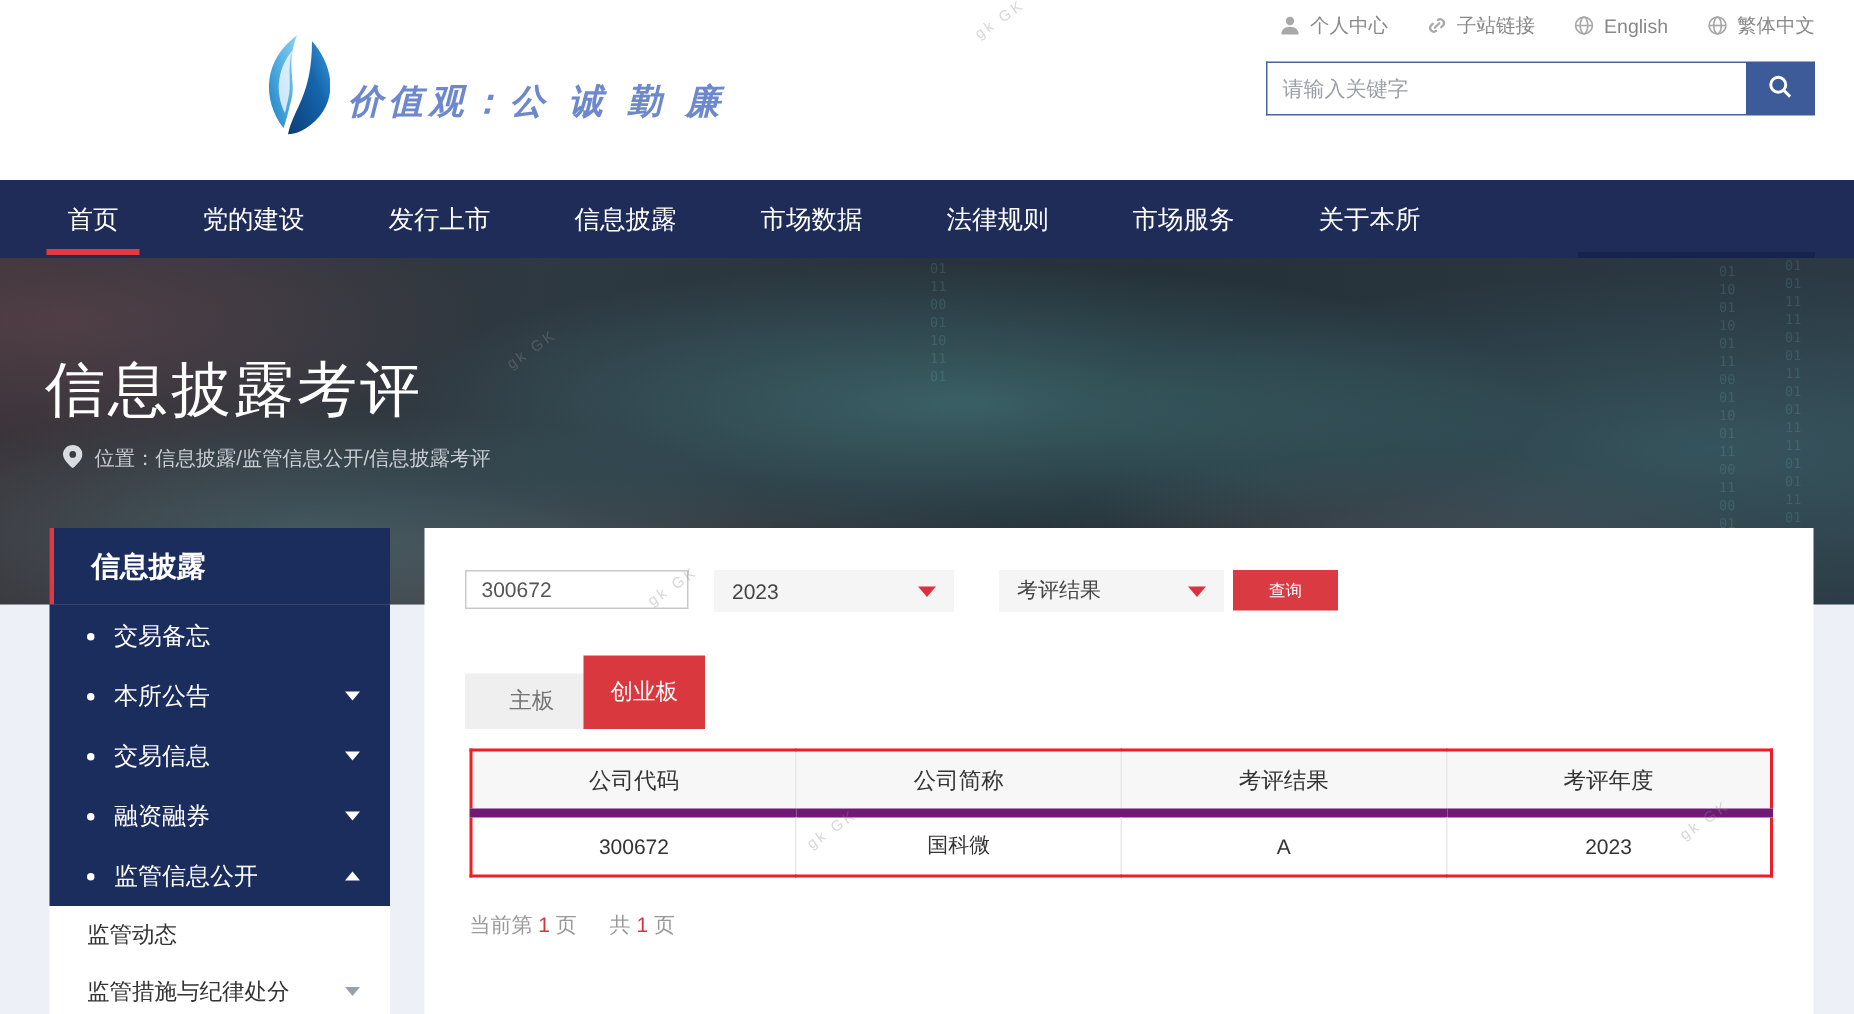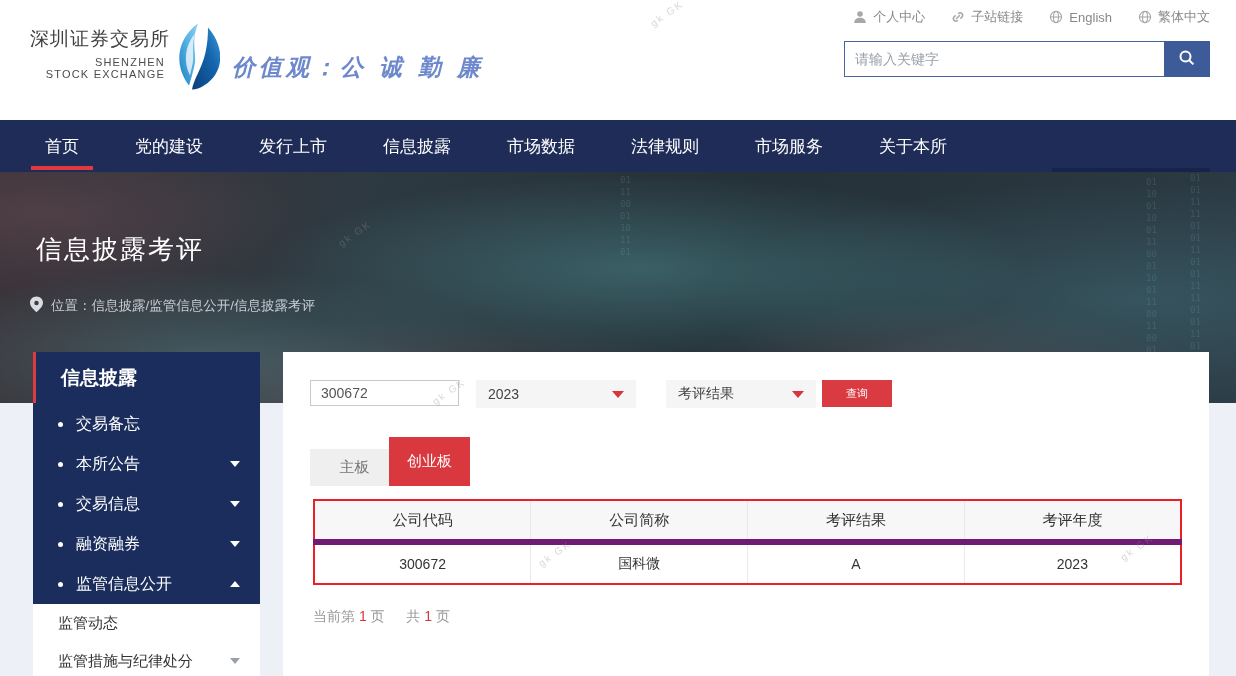--- a/index.html
+++ b/index.html
@@ -39,22 +39,22 @@
   .hero{position:absolute;left:0;top:172px;width:1236px;height:231px;
     background:
       radial-gradient(ellipse 420px 130px at 4% 18%, rgba(122,82,92,0.35), transparent 65%),
       radial-gradient(ellipse 520px 140px at 16% 80%, rgba(120,205,210,0.22), transparent 62%),
       radial-gradient(ellipse 620px 150px at 52% 42%, rgba(110,222,225,0.26), transparent 62%),
       radial-gradient(ellipse 700px 190px at 92% 55%, rgba(100,195,205,0.20), transparent 62%),
       radial-gradient(ellipse 520px 140px at 34% 100%, rgba(225,140,140,0.17), transparent 62%),
       radial-gradient(ellipse 420px 120px at 76% 88%, rgba(225,140,140,0.14), transparent 62%),
       linear-gradient(100deg,#3a3339 0%,#2d3941 30%,#253138 60%,#2c3a44 100%);
     overflow:hidden;}
-  .hero-title{position:absolute;left:36px;top:60px;color:#fff;font-size:26px;letter-spacing:2px;}
-  .hero-crumb{position:absolute;left:30px;top:124px;display:flex;align-items:center;gap:8px;color:#c9ced4;font-size:13.5px;}
+  .hero-title{position:absolute;left:30px;top:60px;color:#fff;font-size:40px;letter-spacing:2px;}
+  .hero-crumb{position:absolute;left:42px;top:124px;display:flex;align-items:center;gap:8px;color:#c9ced4;font-size:13.5px;}
   .bin-col{position:absolute;white-space:pre;font-family:"DejaVu Sans Mono",monospace;font-size:9px;line-height:12px;
            color:rgba(140,225,228,0.14);pointer-events:none;}
 
   
   .sidebar{position:absolute;left:33px;top:352px;width:227px;}
   .side-head{height:51px;background:#1b2d5c;border-left:3px solid #e03a40;display:flex;align-items:center;
              padding-left:25px;color:#fff;font-size:19px;font-weight:bold;box-sizing:border-box;}
   .side-menu{background:#1b2d5c;padding:1px 0 0 0;}
   .side-item{height:40px;display:flex;align-items:center;padding:0 20px 0 25px;color:#fff;font-size:16px;cursor:pointer;position:relative;}
   .side-item .bullet{width:5px;height:5px;border-radius:50%;background:#fff;margin-right:13px;flex:0 0 auto;}
@@ -133,25 +133,20 @@
             <svg width="14" height="14" viewBox="0 0 14 14" fill="none" stroke="#a8a8a8" stroke-width="1.1">
               <circle cx="7" cy="7" r="5.6"></circle>
               <ellipse cx="7" cy="7" rx="2.5" ry="5.6"></ellipse>
               <line x1="1.4" y1="7" x2="12.6" y2="7"></line>
             </svg>
           </span>
           <span>繁体中文</span>
         </div>
       </div>
 
-    <div class="logo-block">
-      <div class="logo-cn">深圳证券交易所</div>
-      <div class="logo-en1">SHENZHEN</div>
-      <div class="logo-en2">STOCK EXCHANGE</div>
-    </div>
     <div class="logo-mark">
       <svg width="52" height="75" viewBox="0 0 52 72">
         <defs>
           <linearGradient id="lg" x1="0" y1="1" x2="1" y2="0">
             <stop offset="0" stop-color="#1c7fc0"></stop>
               <stop offset="0.55" stop-color="#54b1e4"></stop>
               <stop offset="1" stop-color="#8ed0f0"></stop>
           </linearGradient>
           <linearGradient id="dg" x1="0" y1="1" x2="1" y2="0">
             <stop offset="0" stop-color="#0b3e77"></stop>

